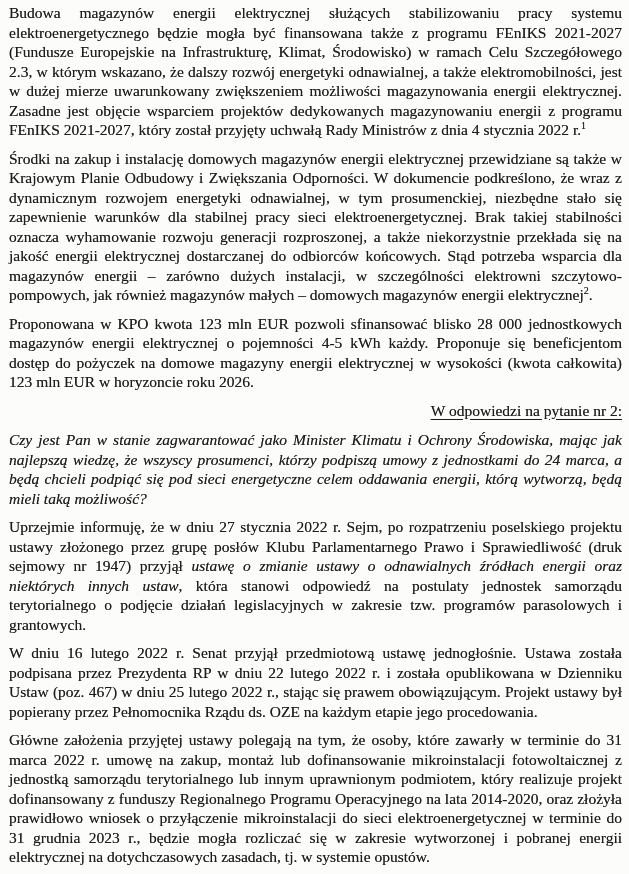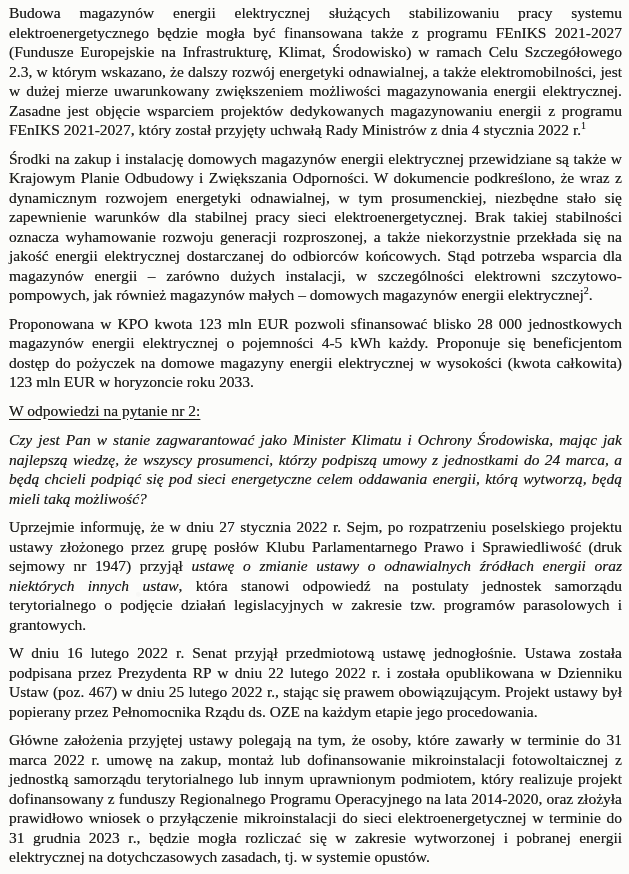--- a/index.html
+++ b/index.html
@@ -25,21 +25,21 @@
     overflow: hidden;
   }
   .page * {
     text-shadow: 0 0 0.5px rgba(25,25,25,0.65);
   }
   p.para {
     margin: 0 0 9px 0;
   }
   p.q-heading {
     margin: 5px 0 10px 0;
-    text-align: left;
+    text-align: right;
   }
   p.q-heading > span {
     text-decoration: underline;
     text-underline-offset: 3px;
   }
   p.question {
     font-style: italic;
   }
   .italic-inline {
     font-style: italic;
@@ -52,21 +52,21 @@
 </style>
 </head>
 <body>
 
 <div class="page">
 
   <p class="para"><span>Budowa magazynów energii elektrycznej służących stabilizowaniu pracy systemu elektroenergetycznego będzie mogła być finansowana także z programu FEnIKS 2021-2027 (Fundusze Europejskie na Infrastrukturę, Klimat, Środowisko) w ramach Celu Szczegółowego 2.3, w którym wskazano, że dalszy rozwój energetyki odnawialnej, a także elektromobilności, jest w dużej mierze uwarunkowany zwiększeniem możliwości magazynowania energii elektrycznej. Zasadne jest objęcie wsparciem projektów dedykowanych magazynowaniu energii z programu FEnIKS 2021-2027, który został przyjęty uchwałą Rady Ministrów z dnia 4 stycznia 2022 r.</span><sup class="fn">1</sup></p>
 
   <p class="para"><span>Środki na zakup i instalację domowych magazynów energii elektrycznej przewidziane są także w Krajowym Planie Odbudowy i Zwiększania Odporności. W dokumencie podkreślono, że wraz z dynamicznym rozwojem energetyki odnawialnej, w tym prosumenckiej, niezbędne stało się zapewnienie warunków dla stabilnej pracy sieci elektroenergetycznej. Brak takiej stabilności oznacza wyhamowanie rozwoju generacji rozproszonej, a także niekorzystnie przekłada się na jakość energii elektrycznej dostarczanej do odbiorców końcowych. Stąd potrzeba wsparcia dla magazynów energii – zarówno dużych instalacji, w szczególności elektrowni szczytowo-pompowych, jak również magazynów małych – domowych magazynów energii elektrycznej</span><sup class="fn">2</sup><span>.</span></p>
 
-  <p class="para"><span>Proponowana w KPO kwota 123 mln EUR pozwoli sfinansować blisko 28 000 jednostkowych magazynów energii elektrycznej o pojemności 4-5 kWh każdy. Proponuje się beneficjentom dostęp do pożyczek na domowe magazyny energii elektrycznej w wysokości (kwota całkowita) 123 mln EUR w horyzoncie roku 2033.</span></p>
+  <p class="para"><span>Proponowana w KPO kwota 123 mln EUR pozwoli sfinansować blisko 28 000 jednostkowych magazynów energii elektrycznej o pojemności 4-5 kWh każdy. Proponuje się beneficjentom dostęp do pożyczek na domowe magazyny energii elektrycznej w wysokości (kwota całkowita) 123 mln EUR w horyzoncie roku 2026.</span></p>
 
   <p class="q-heading"><span>W odpowiedzi na pytanie nr 2:</span></p>
 
   <p class="para question"><span>Czy jest Pan w stanie zagwarantować jako Minister Klimatu i Ochrony Środowiska, mając jak najlepszą wiedzę, że wszyscy prosumenci, którzy podpiszą umowy z jednostkami do 24 marca, a będą chcieli podpiąć się pod sieci energetyczne celem oddawania energii, którą wytworzą, będą mieli taką możliwość?</span></p>
 
   <p class="para"><span>Uprzejmie informuję, że w dniu 27 stycznia 2022 r. Sejm, po rozpatrzeniu poselskiego projektu ustawy złożonego przez grupę posłów Klubu Parlamentarnego Prawo i Sprawiedliwość (druk sejmowy nr 1947) przyjął </span><span class="italic-inline">ustawę o zmianie ustawy o odnawialnych źródłach energii oraz niektórych innych ustaw</span><span>, która stanowi odpowiedź na postulaty jednostek samorządu terytorialnego o podjęcie działań legislacyjnych w zakresie tzw. programów parasolowych i grantowych.</span></p>
 
   <p class="para"><span>W dniu 16 lutego 2022 r. Senat przyjął przedmiotową ustawę jednogłośnie. Ustawa została podpisana przez Prezydenta RP w dniu 22 lutego 2022 r. i została opublikowana w Dzienniku Ustaw (poz. 467) w dniu 25 lutego 2022 r., stając się prawem obowiązującym. Projekt ustawy był popierany przez Pełnomocnika Rządu ds. OZE na każdym etapie jego procedowania.</span></p>
 
   <p class="para"><span>Główne założenia przyjętej ustawy polegają na tym, że osoby, które zawarły w terminie do 31 marca 2022 r. umowę na zakup, montaż lub dofinansowanie mikroinstalacji fotowoltaicznej z jednostką samorządu terytorialnego lub innym uprawnionym podmiotem, który realizuje projekt dofinansowany z funduszy Regionalnego Programu Operacyjnego na lata 2014-2020, oraz złożyła prawidłowo wniosek o przyłączenie mikroinstalacji do sieci elektroenergetycznej w terminie do 31 grudnia 2023 r., będzie mogła rozliczać się w zakresie wytworzonej i pobranej energii elektrycznej na dotychczasowych zasadach, tj. w systemie opustów.</span></p>

